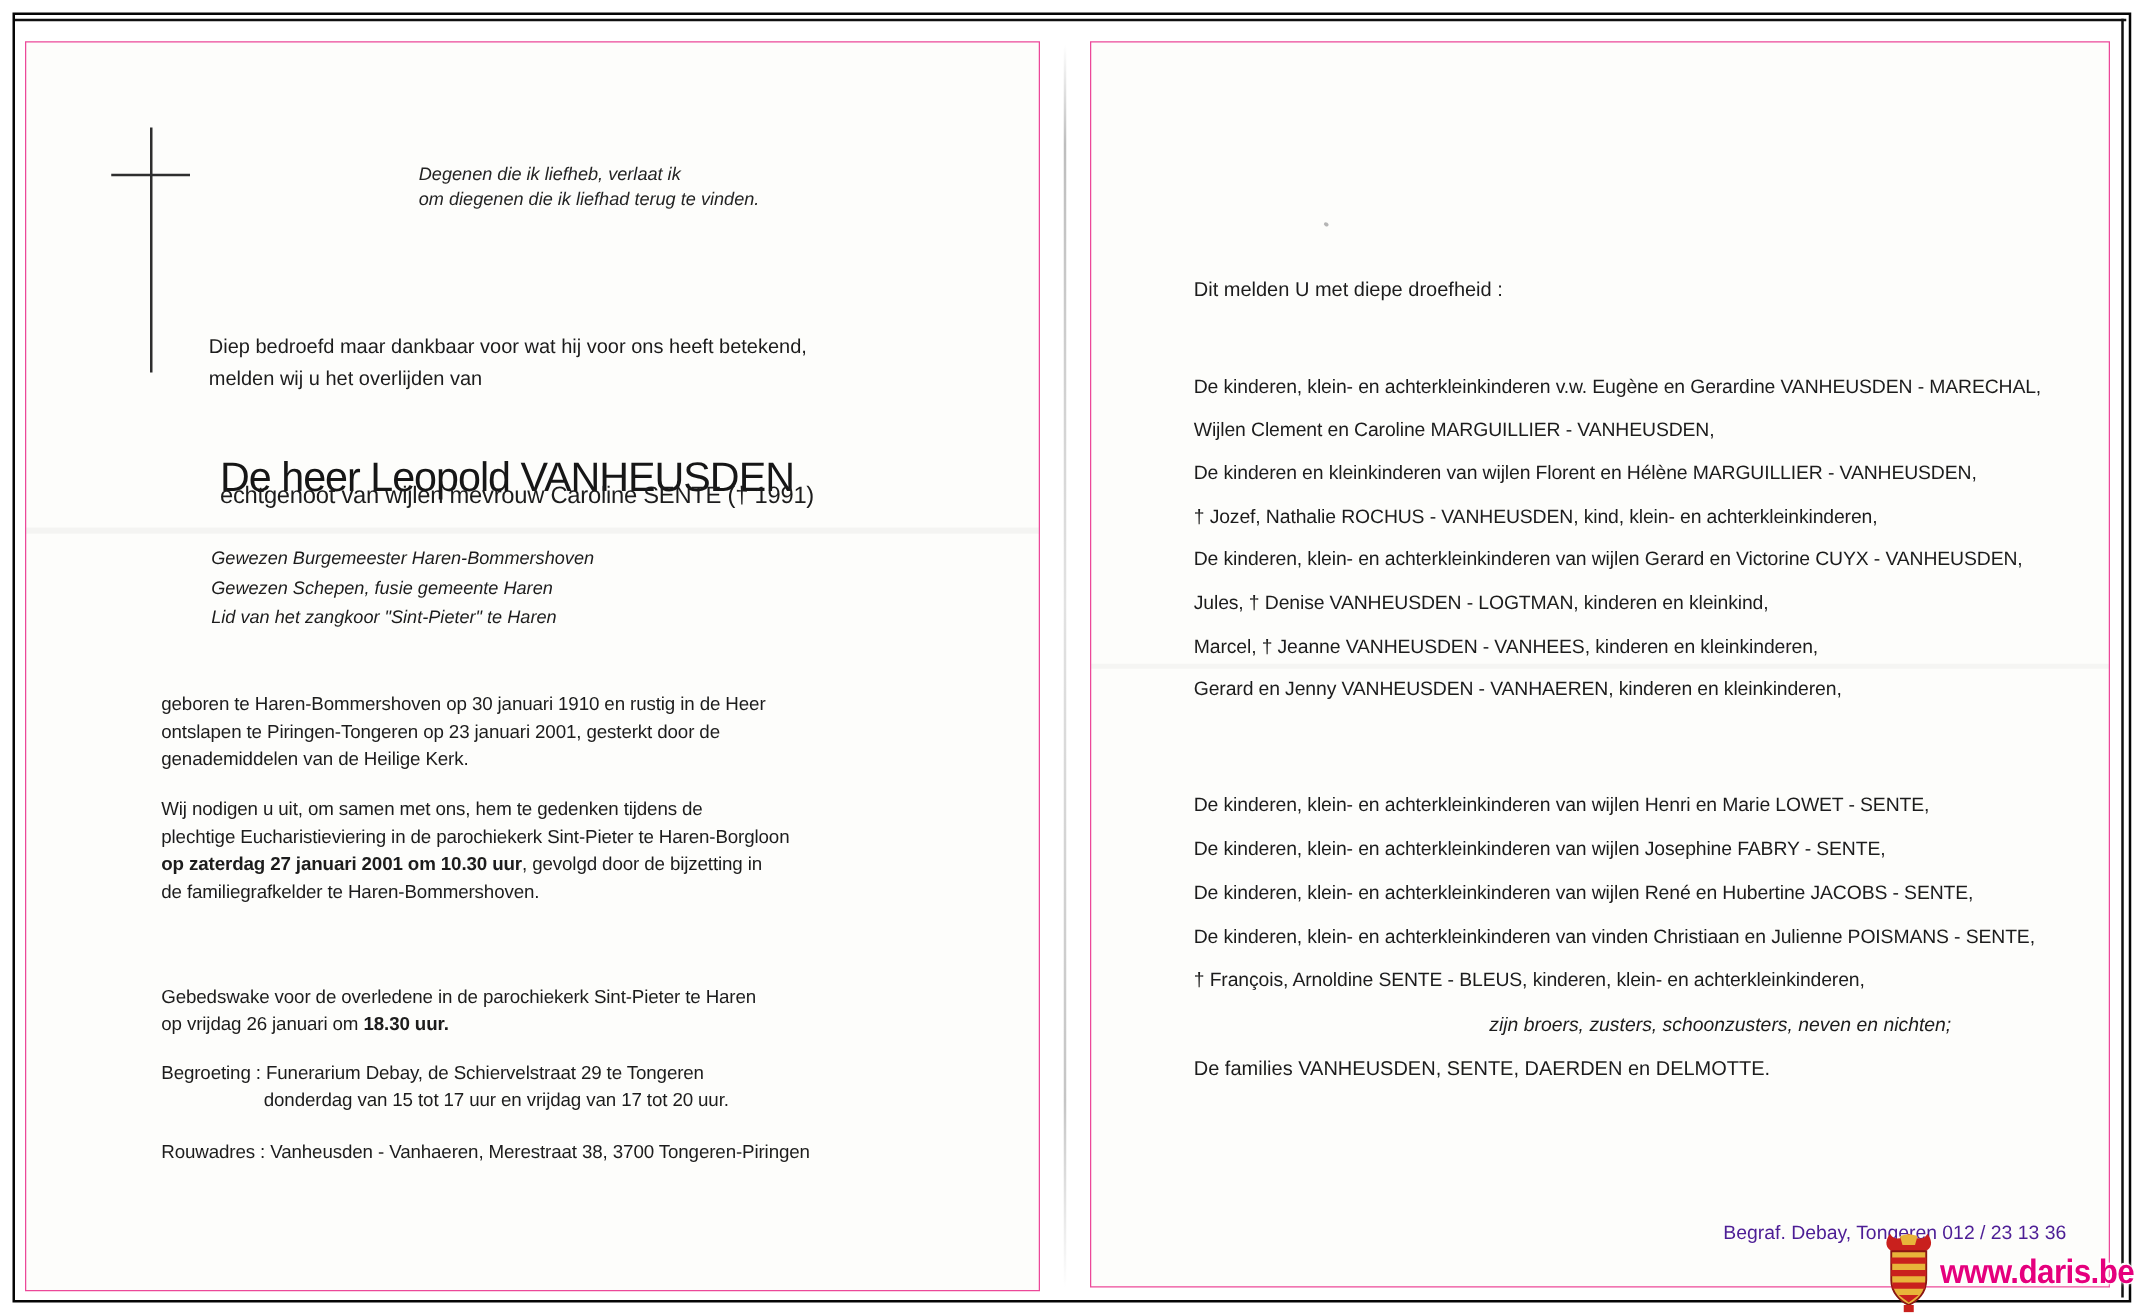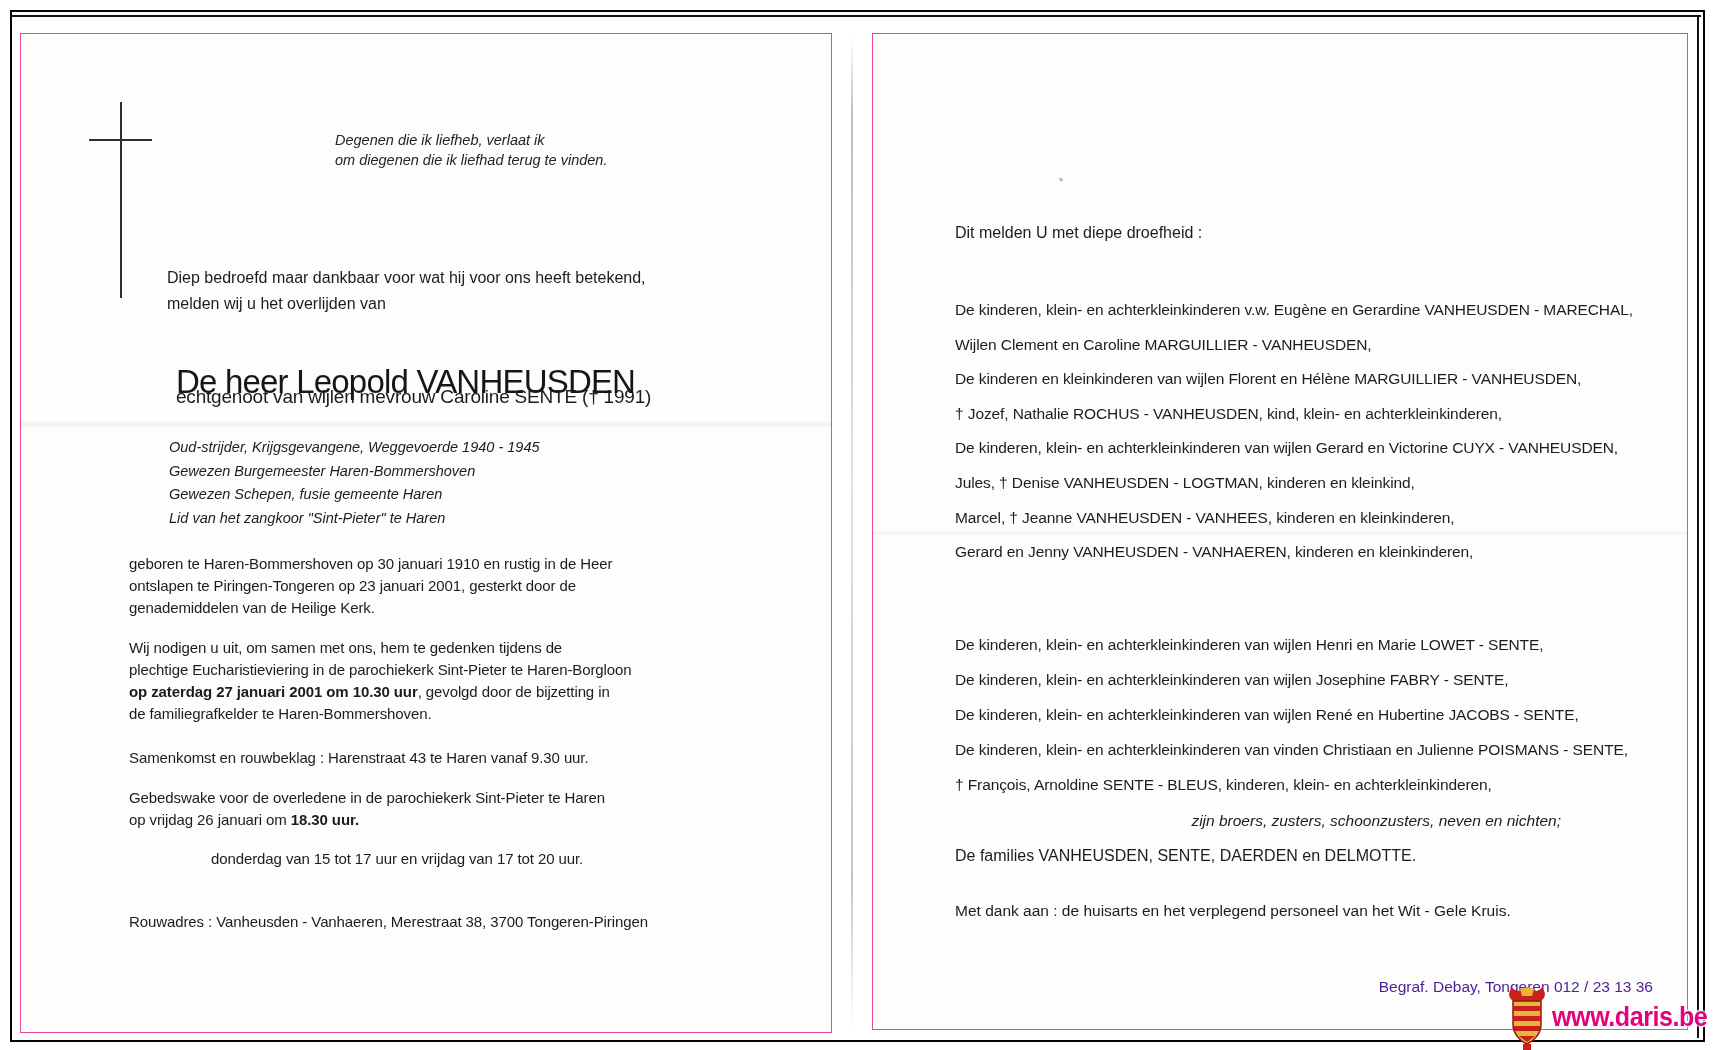--- a/index.html
+++ b/index.html
@@ -86,47 +86,46 @@
   <div class="tb intro">
     <div>Diep bedroefd maar dankbaar voor wat hij voor ons heeft betekend,</div>
     <div>melden wij u het overlijden van</div>
   </div>
 
   <div class="tb name">De heer Leopold VANHEUSDEN</div>
 
   <div class="tb spouse">echtgenoot van wijlen mevrouw Caroline SENTE († 1991)</div>
 
   <div class="tb honors">
-    <div>Oud-strijder, Krijgsgevangene, Weggevoerde 1940 - 1945</div>
     <div>Gewezen Burgemeester Haren-Bommershoven</div>
     <div>Gewezen Schepen, fusie gemeente Haren</div>
     <div>Lid van het zangkoor "Sint-Pieter" te Haren</div>
   </div>
 
   <div class="tb para life">
     <div>geboren te Haren-Bommershoven op 30 januari 1910 en rustig in de Heer</div>
     <div>ontslapen te Piringen-Tongeren op 23 januari 2001, gesterkt door de</div>
     <div>genademiddelen van de Heilige Kerk.</div>
   </div>
 
   <div class="tb para invite">
     <div>Wij nodigen u uit, om samen met ons, hem te gedenken tijdens de</div>
     <div>plechtige Eucharistieviering in de parochiekerk Sint-Pieter te Haren-Borgloon</div>
     <div><b>op zaterdag 27 januari 2001 om 10.30 uur</b><span>, gevolgd door de bijzetting in</span></div>
     <div>de familiegrafkelder te Haren-Bommershoven.</div>
   </div>
 
-  <div class="tb para gathering">Samenkomst en rouwbeklag : Harenstraat 43 te Haren vanaf 9.30 uur.</div>
 
   <div class="tb para vigil">
     <div>Gebedswake voor de overledene in de parochiekerk Sint-Pieter te Haren</div>
     <div><span>op vrijdag 26 januari om </span><b>18.30 uur.</b></div>
   </div>
 
   <div class="tb para visitation">
+    <div>Begroeting : Funerarium Debay, de Schiervelstraat 29 te Tongeren</div>
     <div class="indent">donderdag van 15 tot 17 uur en vrijdag van 17 tot 20 uur.</div>
   </div>
 
   <div class="tb para rouwadres">Rouwadres : Vanheusden - Vanhaeren, Merestraat 38, 3700 Tongeren-Piringen</div>
 </div>
 
 <div class="fold"></div>
 
 <div class="page" id="page-right">
   <div class="streak streak-r"></div>
@@ -150,21 +149,20 @@
     <div class="fam-line">De kinderen, klein- en achterkleinkinderen van wijlen Josephine FABRY - SENTE,</div>
     <div class="fam-line">De kinderen, klein- en achterkleinkinderen van wijlen René en Hubertine JACOBS - SENTE,</div>
     <div class="fam-line">De kinderen, klein- en achterkleinkinderen van vinden Christiaan en Julienne POISMANS - SENTE,</div>
     <div class="fam-line">† François, Arnoldine SENTE - BLEUS, kinderen, klein- en achterkleinkinderen,</div>
   </div>
 
   <div class="tb relatives">zijn broers, zusters, schoonzusters, neven en nichten;</div>
 
   <div class="tb families">De families VANHEUSDEN, SENTE, DAERDEN en DELMOTTE.</div>
 
-  <div class="tb thanks">Met dank aan : de huisarts en het verplegend personeel van het Wit - Gele Kruis.</div>
 
   <div class="tb undertaker">Begraf. Debay, Tongeren 012 / 23 13 36</div>
 </div>
 
 <div class="watermark">
   <svg width="44" height="64" viewBox="0 0 44 64">
     <path d="M7,1 C2,8 4,13 9,15 L35,15 C40,13 42,8 37,1 C33,8 27,4 22,1 C17,4 11,8 7,1 Z" fill="#c9201d"></path>
     <path d="M15,3 C18,1 26,1 29,3 L27,10 L17,10 Z" fill="#e8b43a"></path>
     <path d="M8,15 L36,15 L36,38 C36,48 29,55 22,58 C15,55 8,48 8,38 Z" fill="#e8b43a" stroke="#8a1612" stroke-width="1.5"></path>
     <rect x="8" y="20" width="28" height="5" fill="#c9201d"></rect>

